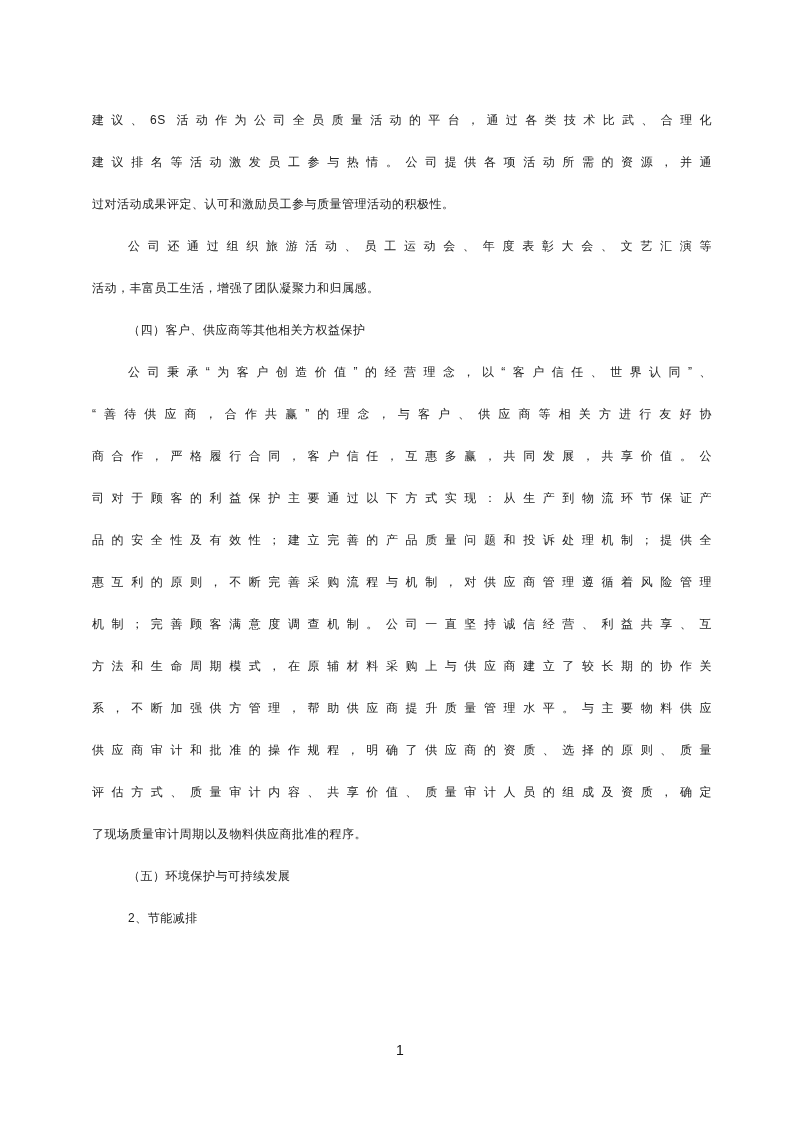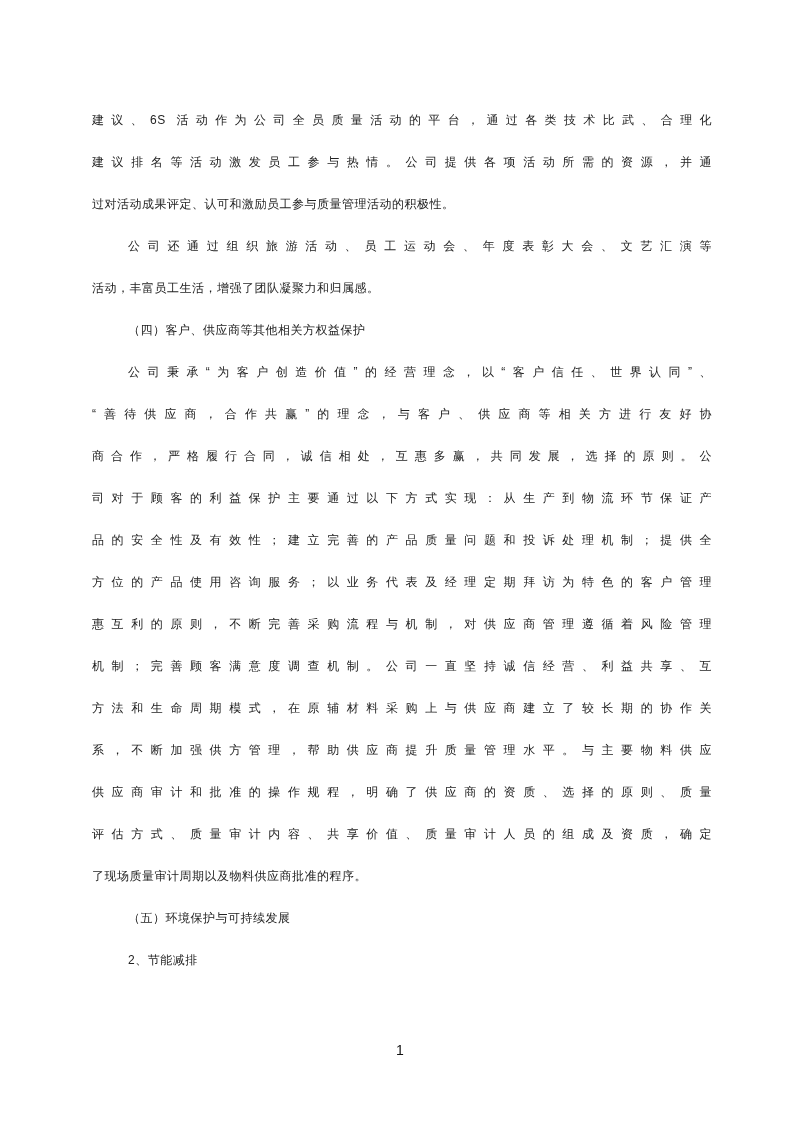--- a/index.html
+++ b/index.html
@@ -69,24 +69,23 @@
       <div class="block paragraph">
         <div class="line fill indent">公司还通过组织旅游活动、员工运动会、年度表彰大会、文艺汇演等</div>
         <div class="line last">活动，丰富员工生活，增强了团队凝聚力和归属感。</div>
       </div>
       <div class="block heading">
         <div class="line last indent">（四）客户、供应商等其他相关方权益保护</div>
       </div>
       <div class="block paragraph">
         <div class="line fill indent">公司秉承“为客户创造价值”的经营理念，以“客户信任、世界认同”、</div>
         <div class="line fill">“善待供应商，合作共赢”的理念，与客户、供应商等相关方进行友好协</div>
-        <div class="line fill">商合作，严格履行合同，诚信相处，互惠多赢，共同发展，选择的原则。公</div>
+        <div class="line fill">商合作，严格履行合同，客户信任，互惠多赢，共同发展，共享价值。公</div>
         <div class="line fill">司对于顾客的利益保护主要通过以下方式实现：从生产到物流环节保证产</div>
         <div class="line fill">品的安全性及有效性；建立完善的产品质量问题和投诉处理机制；提供全</div>
-        <div class="line fill">方位的产品使用咨询服务；以业务代表及经理定期拜访为特色的客户管理</div>
         <div class="line fill">惠互利的原则，不断完善采购流程与机制，对供应商管理遵循着风险管理</div>
         <div class="line fill">机制；完善顾客满意度调查机制。公司一直坚持诚信经营、利益共享、互</div>
         <div class="line fill">方法和生命周期模式，在原辅材料采购上与供应商建立了较长期的协作关</div>
         <div class="line fill">系，不断加强供方管理，帮助供应商提升质量管理水平。与主要物料供应</div>
         <div class="line fill">供应商审计和批准的操作规程，明确了供应商的资质、选择的原则、质量</div>
         <div class="line fill">评估方式、质量审计内容、共享价值、质量审计人员的组成及资质，确定</div>
         <div class="line last">了现场质量审计周期以及物料供应商批准的程序。</div>
       </div>
       <div class="block heading">
         <div class="line last indent">（五）环境保护与可持续发展</div>

